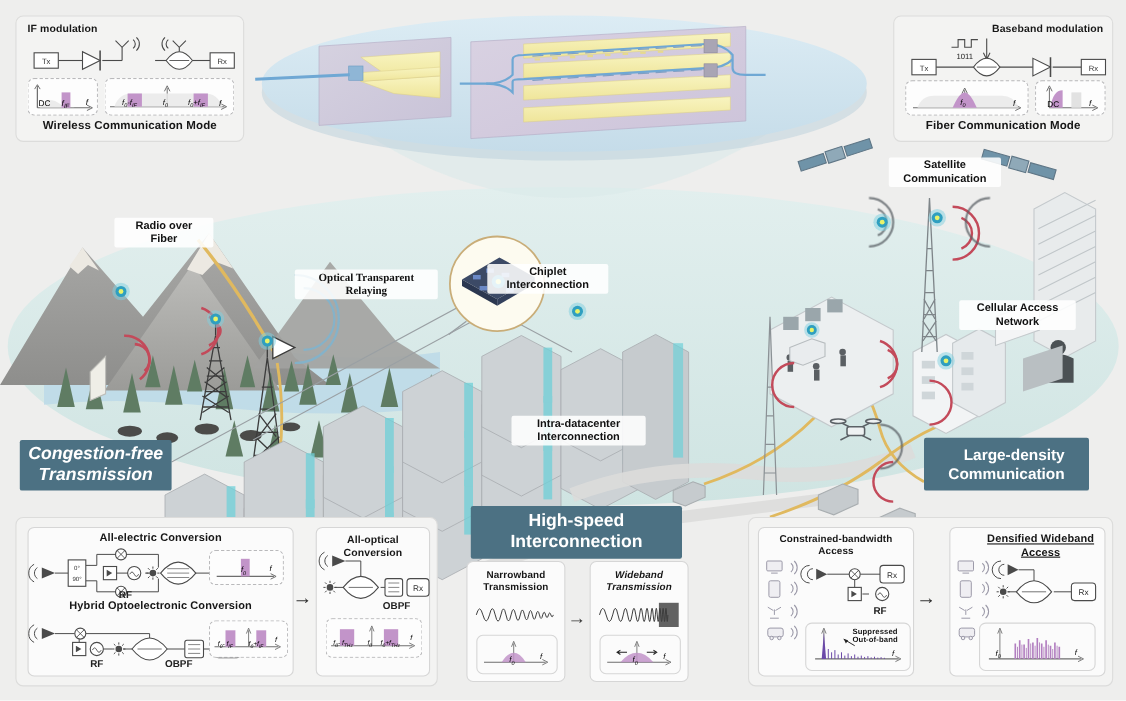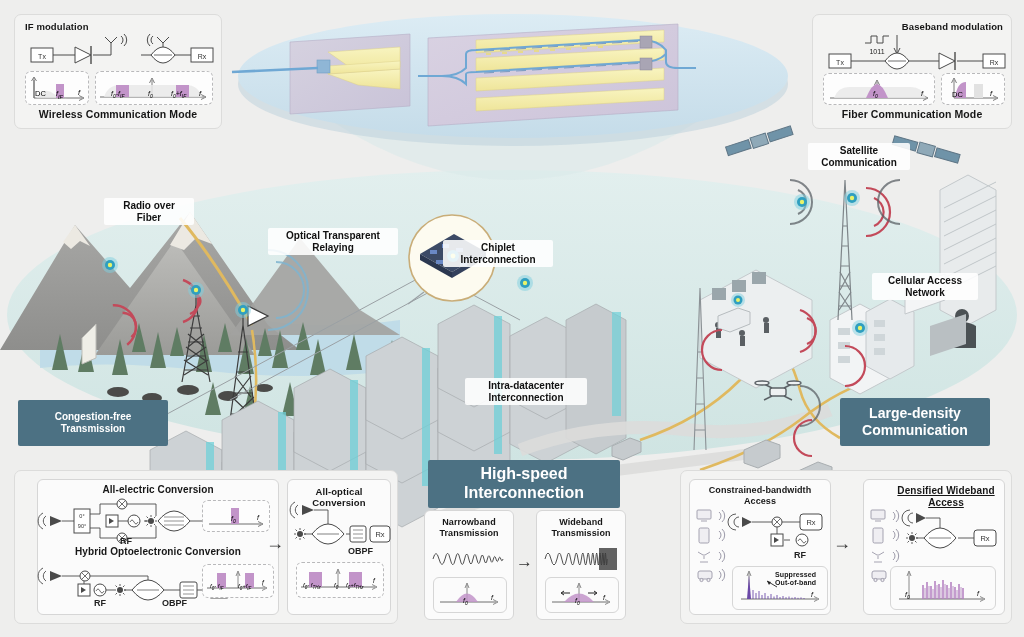--- a/index.html
+++ b/index.html
@@ -523,41 +523,41 @@
       </svg>
       <span class="abs" style="left:10px;top:16px;font-size:7.5px;">DC</span>
       <span class="abs" style="left:48px;top:15px;font-size:7.5px;font-style:italic;">f</span>
     </div>
 
     <div class="abs ttl" style="left:0;top:93px;width:198px;font-size:10.5px;">Fiber Communication Mode</div>
   </div>
 
   <div class="abs chip" style="left:104px;top:198px;width:80px;font-size:10px;white-space:pre-line;">Radio over
 Fiber</div>
-  <div class="abs chip" style="left:268px;top:228px;width:120px;font-size:10px;white-space:pre-line;">Optical Transparent
+  <div class="abs chip" style="left:268px;top:245px;width:120px;font-size:10px;white-space:pre-line;font-family:Liberation Serif, serif;">Optical Transparent
 Relaying</div>
   <div class="abs chip" style="left:443px;top:240px;width:100px;font-size:10px;white-space:pre-line;">Chiplet
 Interconnection</div>
   <div class="abs chip" style="left:465px;top:378px;width:112px;font-size:10px;white-space:pre-line;">Intra-datacenter
 Interconnection</div>
   <div class="abs chip" style="left:808px;top:143px;width:92px;font-size:10px;white-space:pre-line;">Satellite
 Communication</div>
   <div class="abs chip" style="left:872px;top:273px;width:96px;font-size:10px;white-space:pre-line;">Cellular Access
 Network</div>
 
-  <div class="abs banner" style="left:18px;top:400px;width:150px;height:46px;font-size:10px;white-space:pre-line;">Congestion-free
+  <div class="abs banner" style="left:18px;top:400px;width:138px;height:46px;font-size:16px;white-space:pre-line;font-style:italic;">Congestion-free
 Transmission</div>
   <div class="abs banner" style="left:428px;top:460px;width:192px;height:48px;font-size:16px;white-space:pre-line;">High-speed
 Interconnection</div>
-  <div class="abs banner" style="left:840px;top:398px;width:150px;height:48px;font-size:14px;white-space:pre-line;">Large-density
+  <div class="abs banner" style="left:840px;top:398px;width:150px;height:48px;font-size:14px;white-space:pre-line;text-align:right;">Large-density
 Communication</div>
 
   <div class="abs card" style="left:14px;top:470px;width:382px;height:152px;">
 
-    <div class="abs subcard" style="left:10px;top:8px;width:240px;height:134px;margin-left:12px;">
+    <div class="abs subcard" style="left:10px;top:8px;width:240px;height:134px;">
       <div class="abs ttl" style="left:0;top:4px;width:240px;font-size:10px;">All-electric Conversion</div>
 
       <svg class="abs" style="left:6px;top:18px;" width="228" height="46">
         <g stroke="#4a4a4a" stroke-width=".9" fill="none">
           <path d="M18 23 L30 23"></path>
           <path d="M46 16 L56 16 L56 6 L112 6"></path>
             <path d="M46 30 L56 30 L56 40 L112 40"></path>
           <path d="M112 6 L112 18"></path>
             <path d="M112 40 L112 28"></path>
           <path d="M70 23 L88 23"></path>
@@ -737,21 +737,21 @@
           <path d="M22 24 q11 -17 22 0 z" fill="#c294c9" opacity=".85"></path>
         </svg>
         <span class="abs" style="left:29px;top:19px;font-size:7px;font-style:italic;">f<sub style="font-size:5px">0</sub></span>
         <span class="abs" style="left:57px;top:16px;font-size:7px;font-style:italic;">f</span>
       </div>
     </div>
 
     <div class="abs" style="left:92px;top:42px;font-size:17px;color:#333;">→</div>
 
     <div class="abs subcard" style="left:112px;top:0;width:88px;height:108px;">
-      <div class="abs ttl" style="left:0;top:6px;width:88px;font-size:9px;white-space:pre-line;line-height:1.2;">Wideband
+      <div class="abs ttl" style="left:0;top:6px;width:88px;font-size:9px;white-space:pre-line;line-height:1.2;font-style:italic;">Wideband
 Transmission</div>
       <svg class="abs" style="left:6px;top:34px;" width="76" height="28">
         <path d="M2 14 q3 -12 6 0 q3 12 6 0 q2.4 -12 4.8 0 q2.4 12 4.8 0 q2 -12 4 0 q2 12 4 0 q1.7 -12 3.4 0 q1.7 12 3.4 0 q1.4 -12 2.8 0 q1.4 12 2.8 0 q1.2 -12 2.4 0 q1.2 12 2.4 0 q1 -12 2 0 q1 12 2 0 q.85 -12 1.7 0 q.85 12 1.7 0 q.75 -12 1.5 0 q.75 12 1.5 0 q.65 -12 1.3 0 q.65 12 1.3 0 q.6 -12 1.2 0 q.6 12 1.2 0" stroke="#3c3c3c" stroke-width=".9" fill="none"></path>
         <rect x="56" y="3" width="18" height="22" fill="#3c3c3c" opacity=".8"></rect>
       </svg>
       <div class="abs subcard" style="left:8px;top:66px;width:72px;height:34px;">
         <svg width="72" height="34">
           <path d="M6 24 L62 24" stroke="#6e6e6e" stroke-width="1"></path>
           <path d="M33 24 L33 7 M31 10 L33 5 L35 10" stroke="#6e6e6e" fill="none" stroke-width=".8"></path>
           <path d="M59 26.5 L64 24 L59 21.5" fill="none" stroke="#6e6e6e" stroke-width=".8"></path>

